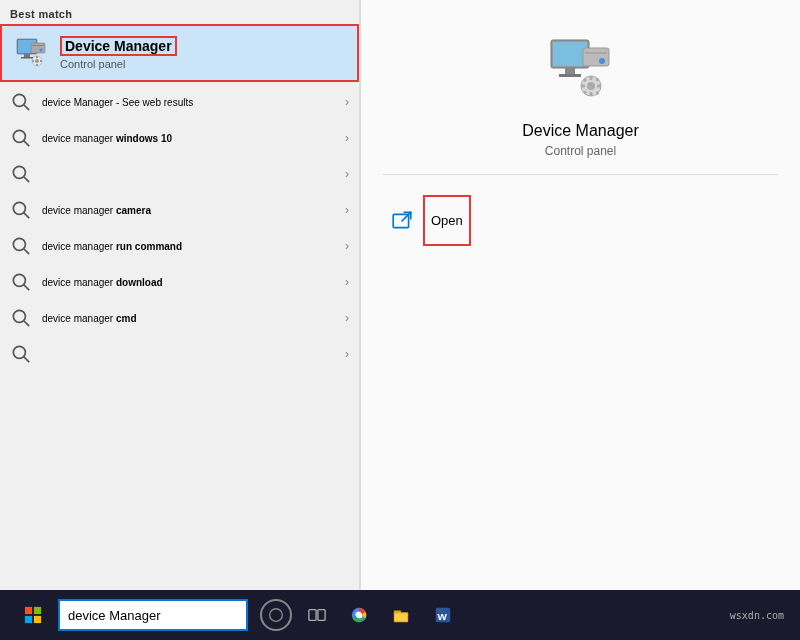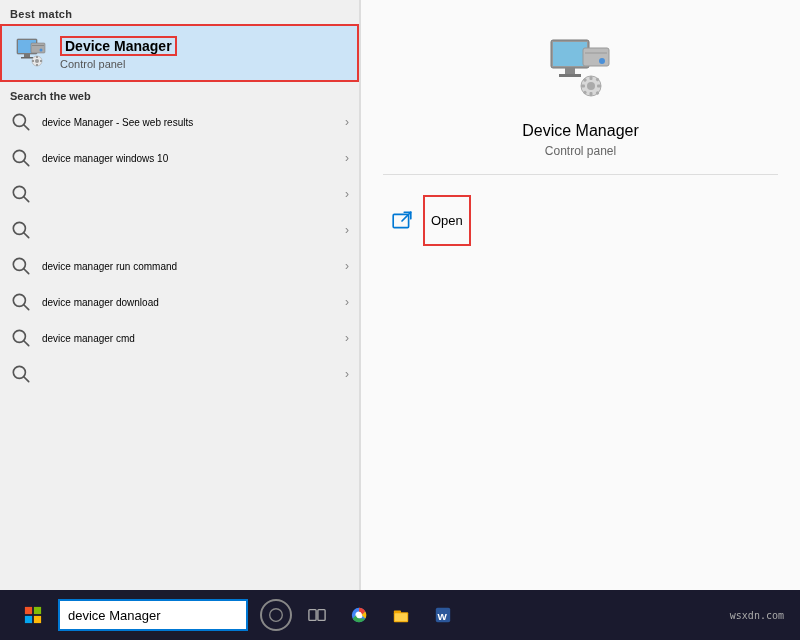--- a/index.html
+++ b/index.html
@@ -111,21 +111,21 @@
       color: #555;
     }
 
     .search-item .item-text {
       font-size: 10px;
       color: #000;
       flex: 1;
     }
 
     .search-item .item-text span {
-      font-weight: 400;
+      font-weight: 700;
     }
 
     .search-item .chevron {
       font-size: 12px;
       color: #888;
       margin-left: auto;
     }
 
     
     .right-panel {
@@ -300,21 +300,20 @@
           <rect x="19" y="25" width="2" height="2" fill="#999"></rect>
           <rect x="27" y="25" width="2" height="2" fill="#999"></rect>
         </svg>
       </div>
       <div class="app-info">
         <div class="app-name">Device Manager</div>
         <div class="app-type">Control panel</div>
       </div>
     </div>
 
-    <div class="search-web-label">Search the web</div>
 
     <div class="search-item">
       <div class="search-icon-wrap">
         <svg viewBox="0 0 20 20" fill="none" xmlns="http://www.w3.org/2000/svg">
           <circle cx="8.5" cy="8.5" r="5.5" stroke="#555" stroke-width="1.5"></circle>
           <line x1="12.5" y1="12.5" x2="17" y2="17" stroke="#555" stroke-width="1.5" stroke-linecap="round"></line>
         </svg>
       </div>
       <div class="item-text">device Manager - See web results</div>
       <div class="chevron">›</div>
@@ -341,20 +340,21 @@
       <div class="chevron">›</div>
     </div>
 
     <div class="search-item">
       <div class="search-icon-wrap">
         <svg viewBox="0 0 20 20" fill="none" xmlns="http://www.w3.org/2000/svg">
           <circle cx="8.5" cy="8.5" r="5.5" stroke="#555" stroke-width="1.5"></circle>
           <line x1="12.5" y1="12.5" x2="17" y2="17" stroke="#555" stroke-width="1.5" stroke-linecap="round"></line>
         </svg>
       </div>
+      <div class="item-text">device manager <span>camera</span></div>
       <div class="chevron">›</div>
     </div>
 
     <div class="search-item">
       <div class="search-icon-wrap">
         <svg viewBox="0 0 20 20" fill="none" xmlns="http://www.w3.org/2000/svg">
           <circle cx="8.5" cy="8.5" r="5.5" stroke="#555" stroke-width="1.5"></circle>
           <line x1="12.5" y1="12.5" x2="17" y2="17" stroke="#555" stroke-width="1.5" stroke-linecap="round"></line>
         </svg>
       </div>

